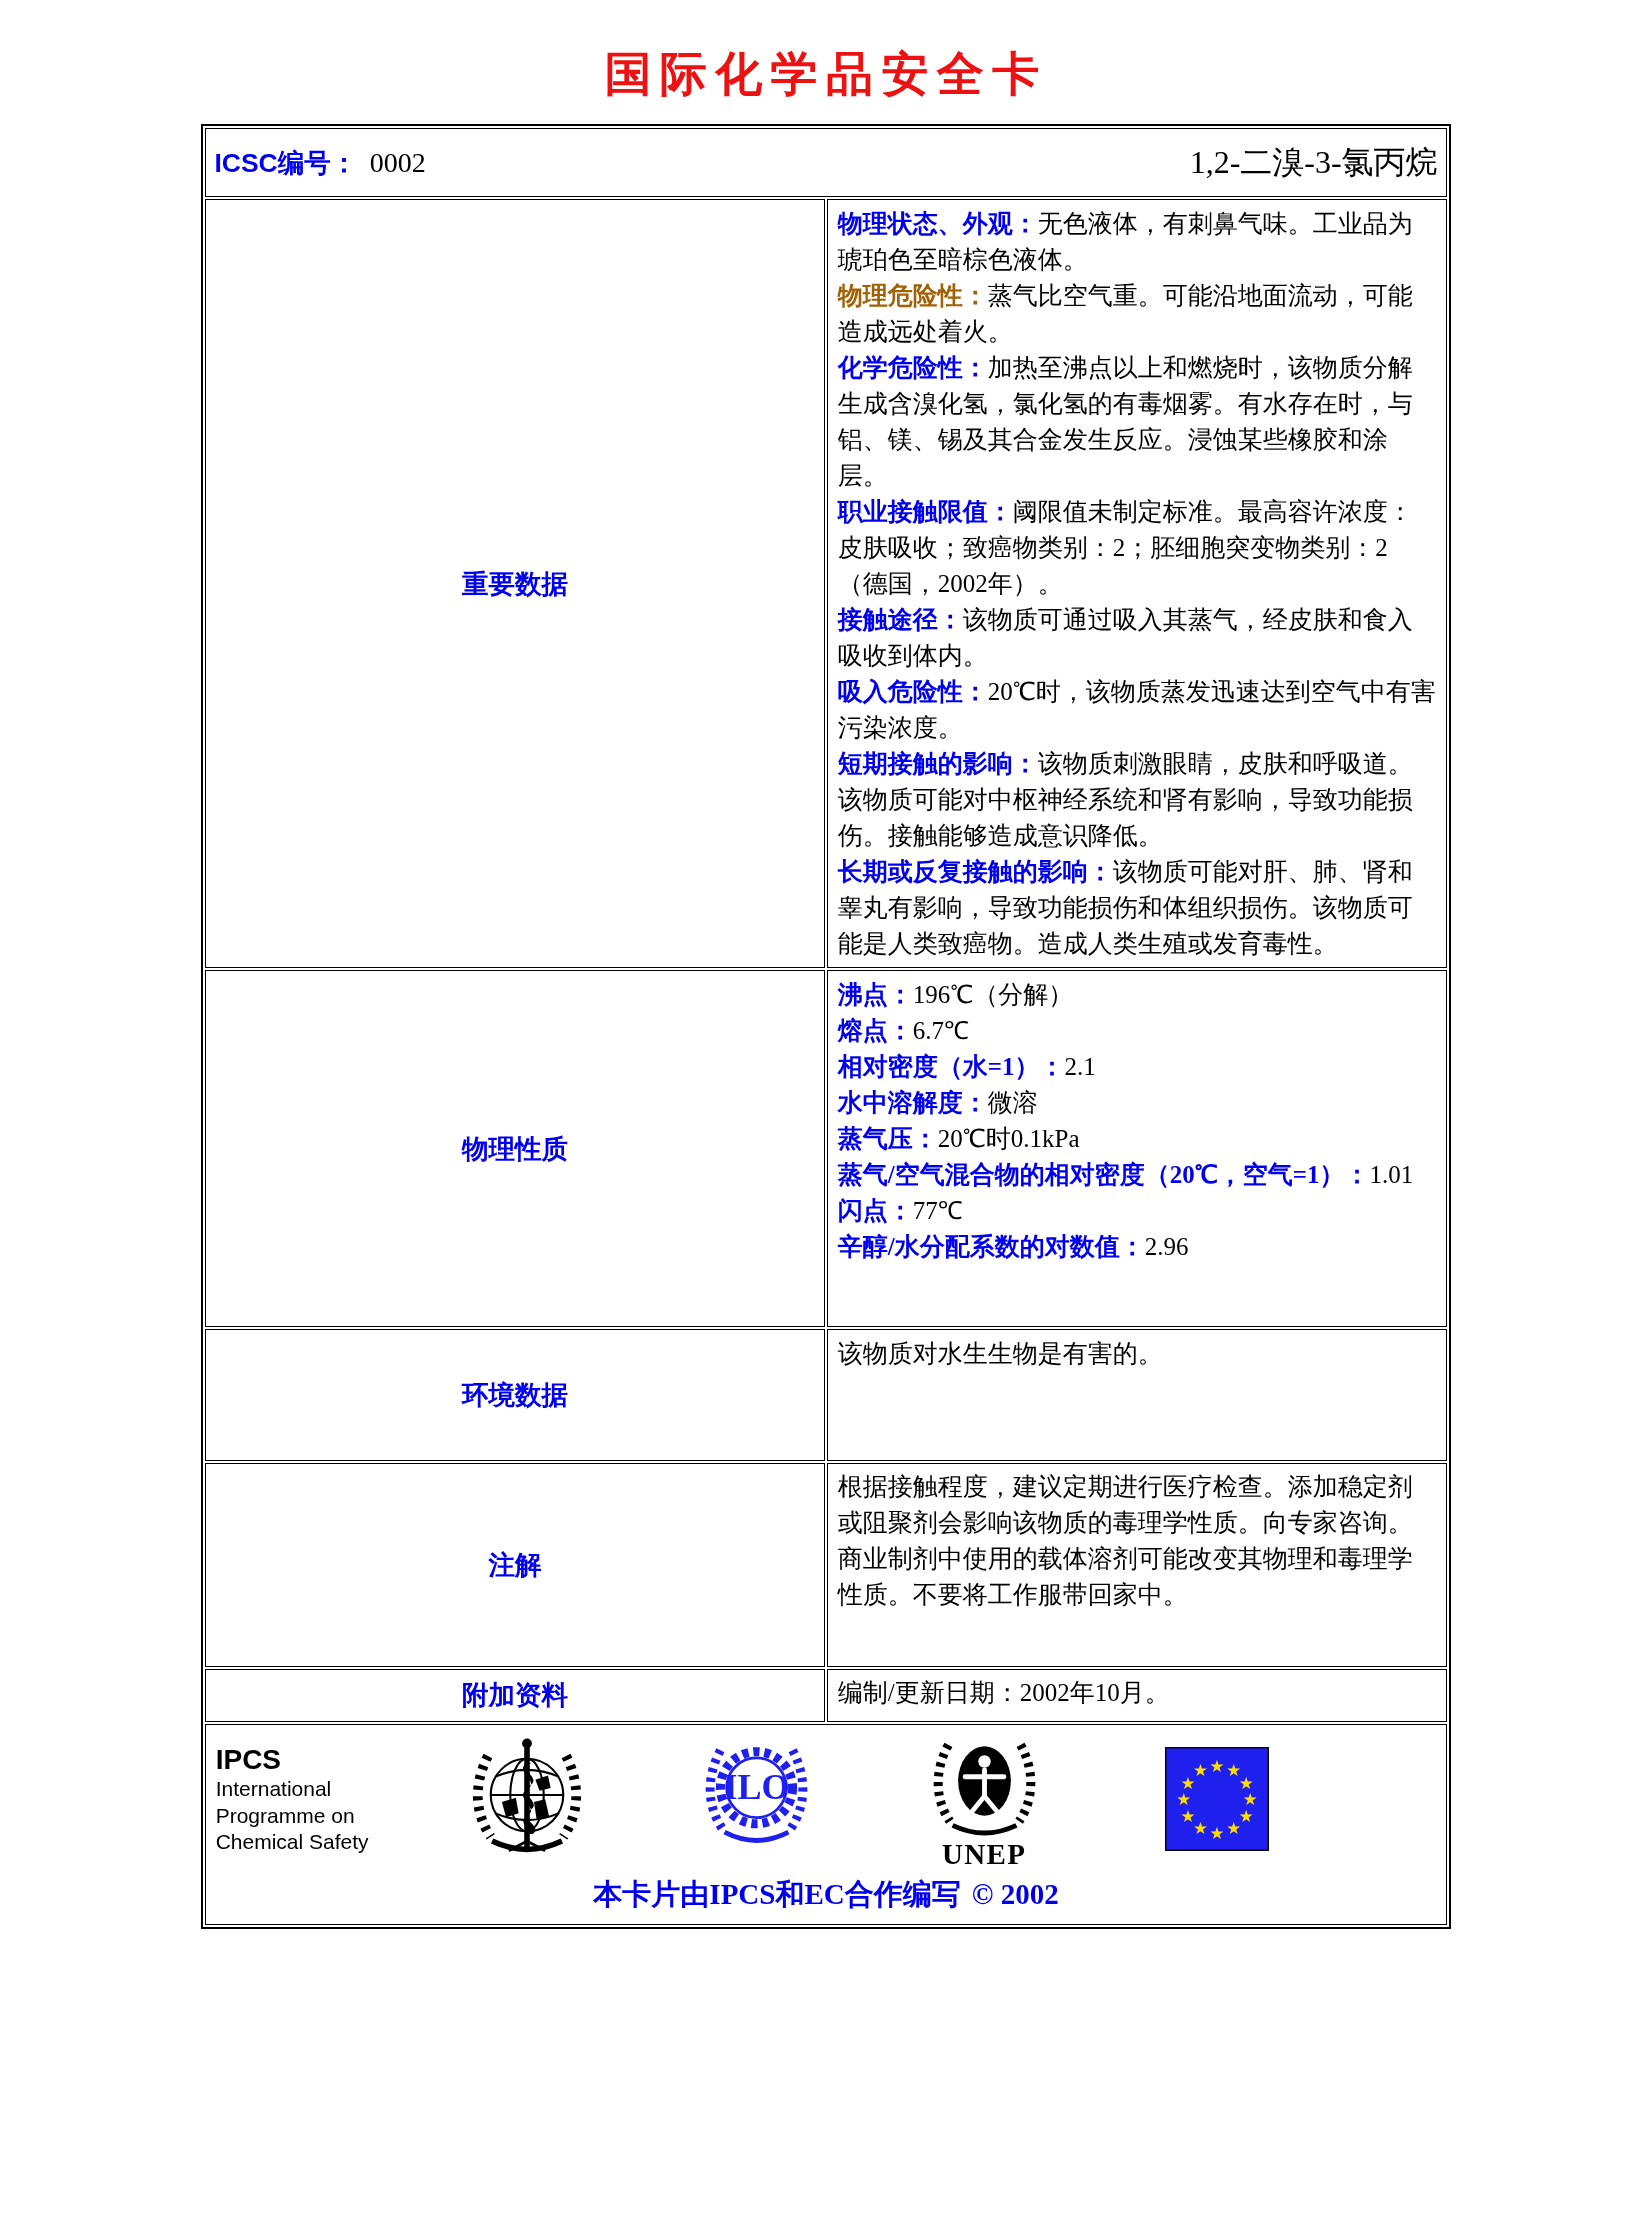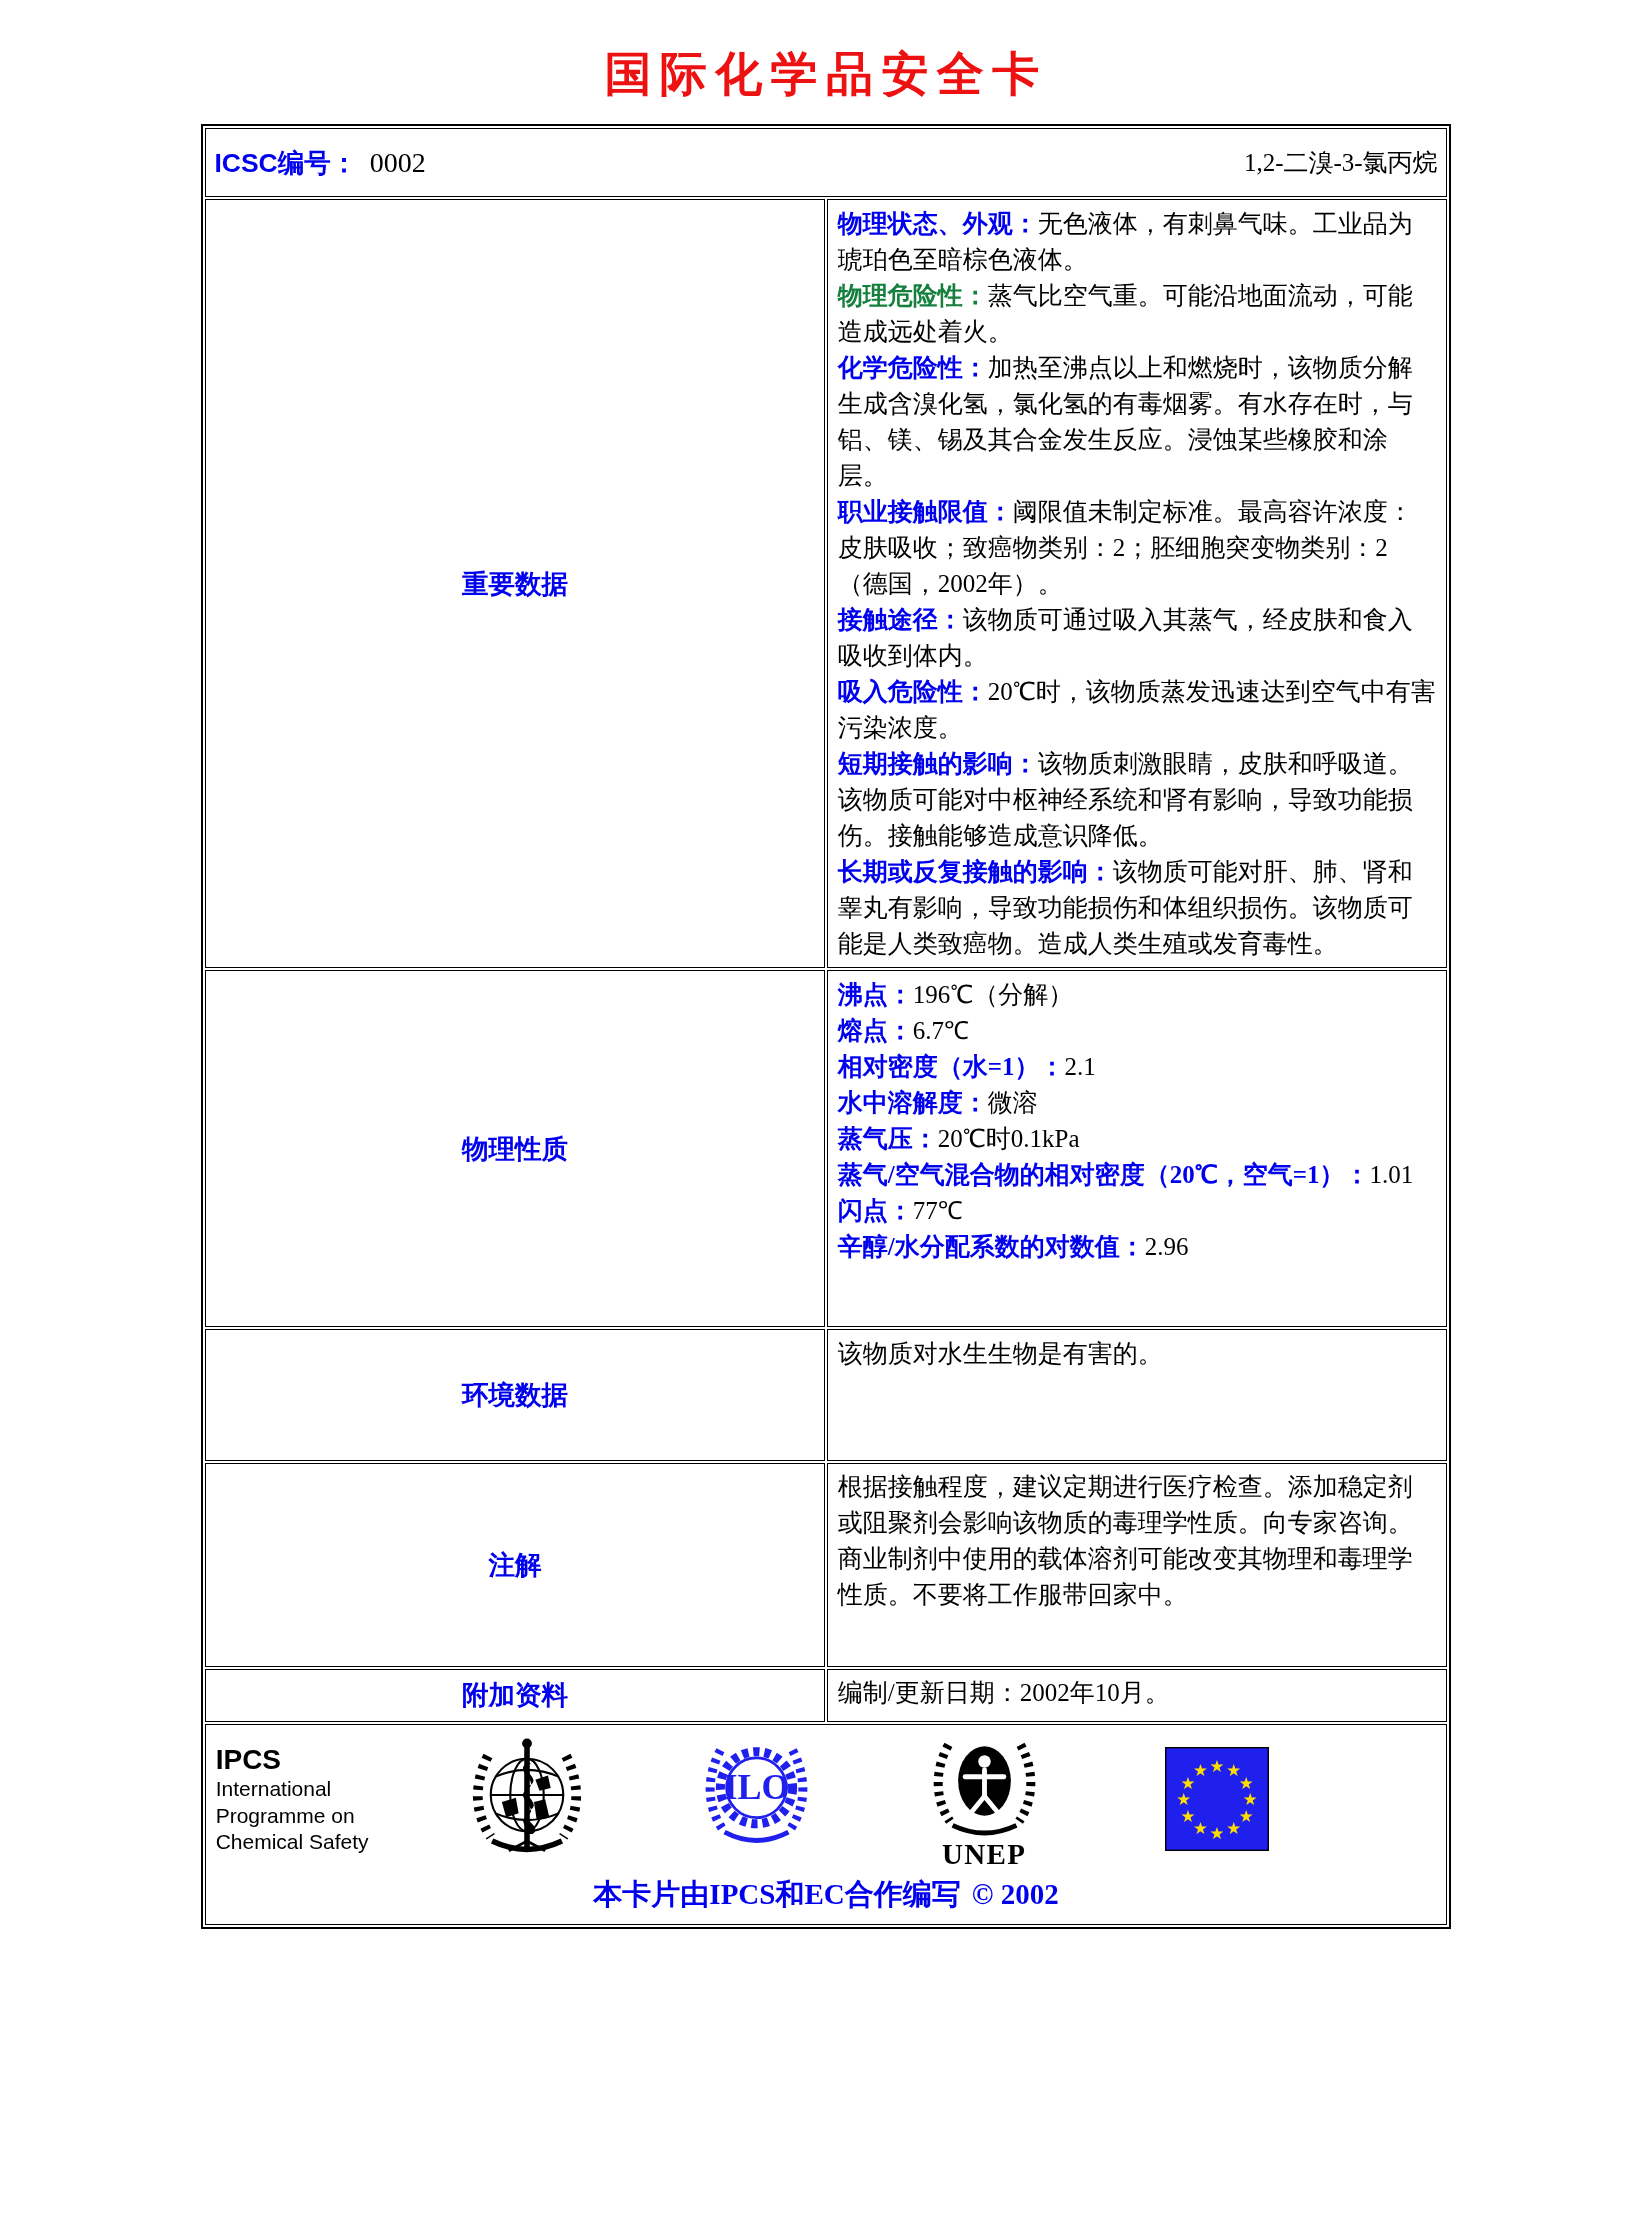--- a/index.html
+++ b/index.html
@@ -7,21 +7,21 @@
         font-family:"Liberation Serif", serif;color:#000;padding-left:7px;}
   .doc-title{position:absolute;top:43px;left:201px;width:1250px;text-align:center;
         font-family:"Liberation Serif", serif;font-weight:bold;font-size:47px;letter-spacing:8.4px;}
   table.card{position:absolute;left:201px;top:124px;width:1250px;table-layout:fixed;
         border:2.8px solid #000;border-collapse:separate;border-spacing:2.1px;background:#fff;}
   td{border:1.4px solid #000;vertical-align:top;padding:0;background:#fff;}
   td.header-cell{height:67px;vertical-align:middle;padding:0 8.4px;}
   .header-flex{display:flex;justify-content:space-between;align-items:center;}
   .icsc-label{font-family:"Liberation Sans", sans-serif;font-weight:bold;font-size:26.5px;}
   .icsc-number{font-size:28px;margin-left:12.5px;}
-  .chem-name{font-size:25px;}
+  .chem-name{font-size:32px;}
   td.label-cell{width:161px;text-align:center;vertical-align:middle;
         font-family:"Liberation Sans", sans-serif;font-weight:bold;font-size:26.5px;}
   td.content-cell{padding:5.6px 9.7px;}
   .field{font-size:25px;line-height:36px;}
   .field-label{font-family:Liberation Serif, serif;font-weight:bold;}
   .field-text{font-family:"Liberation Serif", serif;}
   td.h-important{height:724px;}
   td.h-physical{height:344px;}
   td.h-environment{height:118px;}
   td.h-notes{height:191px;}
@@ -69,21 +69,21 @@
       <td class="label-cell h-important">
         <span style="color:#0000EE;">重要数据</span>
       </td>
       <td class="content-cell h-important">
         <div>
   <div class="field">
     <span class="field-label" style="color:#0000EE;">物理状态、外观：</span><span class="field-text">无色液体，有刺鼻气味。工业品为琥珀色至暗棕色液体。</span>
   </div>
 
   <div class="field">
-    <span class="field-label" style="color:#15803d;">物理危险性：</span><span class="field-text">蒸气比空气重。可能沿地面流动，可能造成远处着火。</span>
+    <span class="field-label" style="color:#a16207;">物理危险性：</span><span class="field-text">蒸气比空气重。可能沿地面流动，可能造成远处着火。</span>
   </div>
 
   <div class="field">
     <span class="field-label" style="color:#0000EE;">化学危险性：</span><span class="field-text">加热至沸点以上和燃烧时，该物质分解生成含溴化氢，氯化氢的有毒烟雾。有水存在时，与铝、镁、锡及其合金发生反应。浸蚀某些橡胶和涂层。</span>
   </div>
 
   <div class="field">
     <span class="field-label" style="color:#0000EE;">职业接触限值：</span><span class="field-text">阈限值未制定标准。最高容许浓度：皮肤吸收；致癌物类别：2；胚细胞突变物类别：2（德国，2002年）。</span>
   </div>
 

